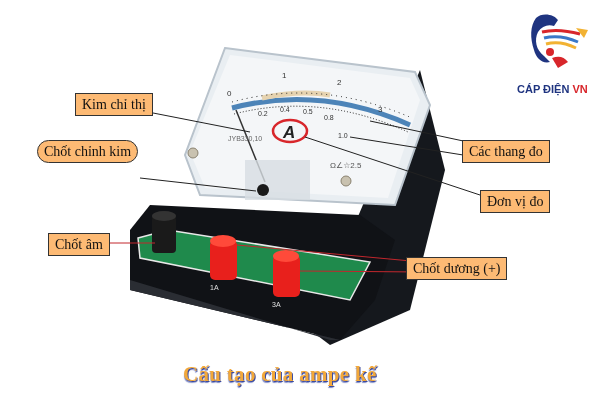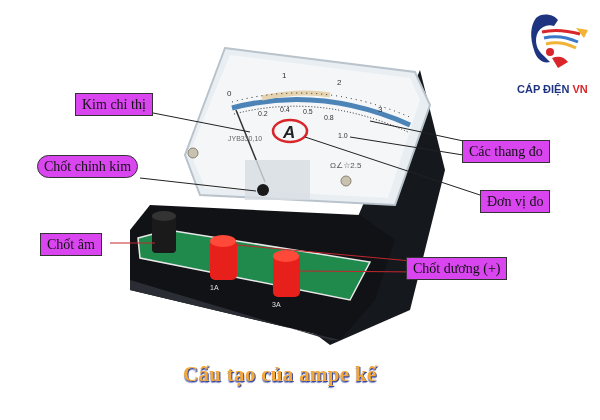--- a/index.html
+++ b/index.html
@@ -1,19 +1,19 @@
 <!DOCTYPE html>
 <html><head>
 <meta charset="utf-8">
 <style>
   html, body { margin: 0; padding: 0; }
   body { width: 600px; height: 420px; background: #ffffff; position: relative; overflow: hidden; font-family: "Liberation Serif", serif; }
   .abs { position: absolute; }
   .label-box {
-    position: absolute; background: #d946ef; border: 1px solid #333; font-family: "Liberation Serif", serif;
+    position: absolute; background: #fdba74; border: 1px solid #333; font-family: "Liberation Serif", serif;
     font-size: 14px; color: #111; padding: 2px 6px; line-height: 17px; white-space: nowrap;
   }
   .title {
     position: absolute; left: 183px; top: 362px; font-family: "Liberation Serif", serif; font-weight: bold;
     font-size: 21px; color: #f2a83a; text-shadow: 1px 1px 0 #3a4aa0, 0 2px 1px rgba(40,60,160,0.6); letter-spacing: 0.3px;
   }
   .logo-text { position: absolute; left: 517px; top: 83px; font-family: "Liberation Sans", sans-serif; font-weight: bold; font-size: 11px; color: #1f3480; white-space: nowrap; }
   .logo-text .vn { color: #d8262b; }
   svg text { font-family: "Liberation Sans", sans-serif; }
 </style>
@@ -85,21 +85,21 @@
   <path d="M14,22 Q30,18 52,24" fill="none" stroke="#d8262b" stroke-width="3"></path>
   <path d="M16,28 Q32,24 50,32" fill="none" stroke="#3a78c8" stroke-width="3"></path>
   <path d="M18,34 Q32,30 48,38" fill="none" stroke="#f2b233" stroke-width="3"></path>
   <path d="M48,18 L60,20 L56,28 Z" fill="#f2b233"></path>
   <circle cx="22" cy="42" r="4" fill="#d8262b"></circle>
   <path d="M24,48 Q34,44 40,52 L30,58 Z" fill="#d8262b"></path>
 </svg>
 <div class="logo-text"><span>CÁP ĐIỆN</span> <span class="vn">VN</span></div>
 
 <div class="label-box" style="left:75px;top:93px;">Kim chỉ thị</div>
-<div class="label-box" style="left:37px;top:155px;line-height:17px;border-radius:19px;">
+<div class="label-box" style="left:37px;top:140px;line-height:17px;border-radius:19px;">
   <div>Chốt chỉnh kim</div>
 </div>
 <div class="label-box" style="left:462px;top:140px;">Các thang đo</div>
 <div class="label-box" style="left:480px;top:190px;">Đơn vị đo</div>
-<div class="label-box" style="left:40px;top:233px;">Chốt âm</div>
+<div class="label-box" style="left:48px;top:233px;">Chốt âm</div>
 <div class="label-box" style="left:406px;top:257px;">Chốt dương (+)</div>
 
 <div class="title">Cấu tạo của ampe kế</div>
 
 </body></html>

